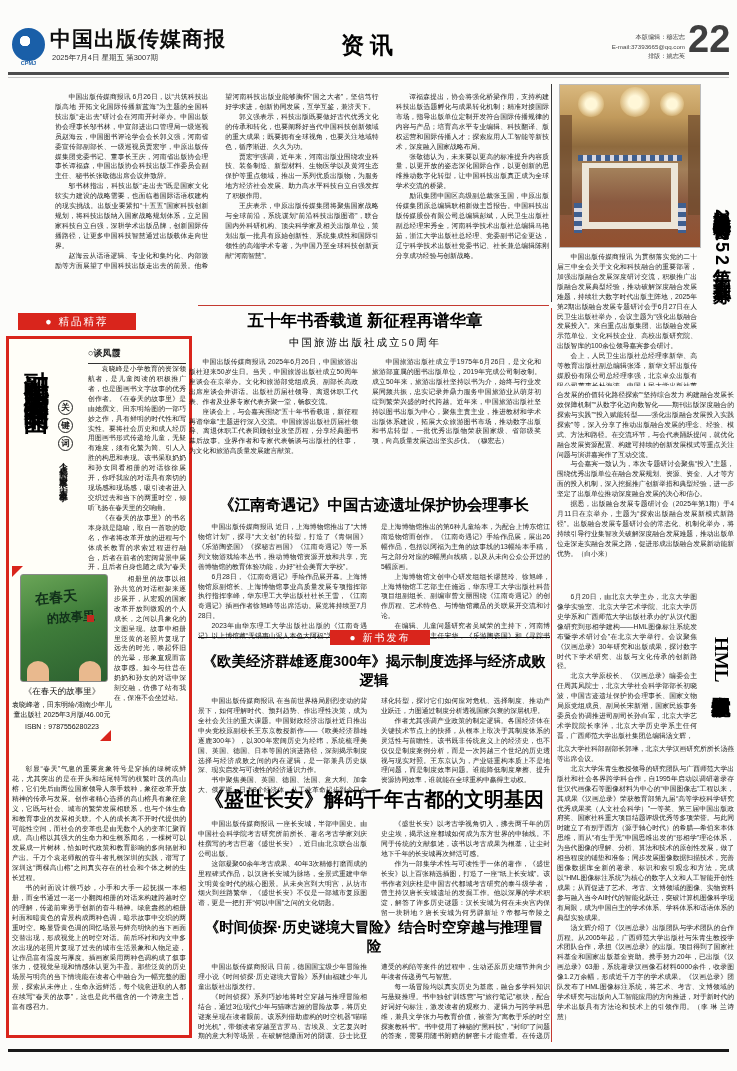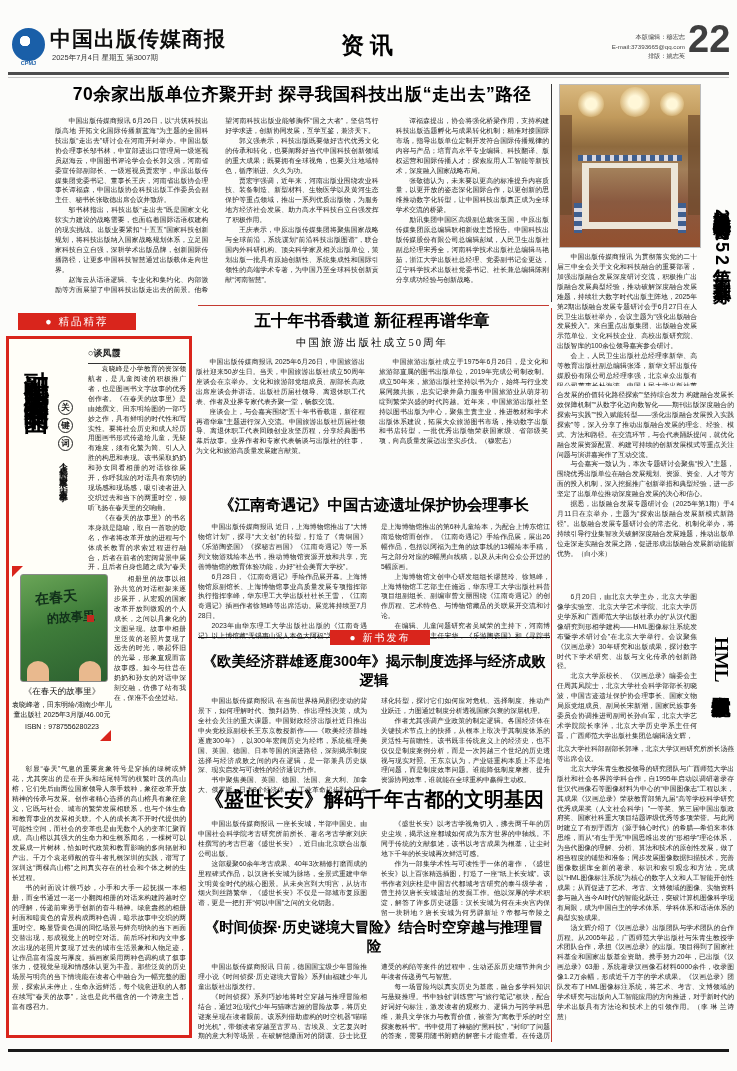--- a/index.html
+++ b/index.html
@@ -39,21 +39,20 @@
       <div>本版编辑：穆宏志</div>
       <div>E-mail:37393665@qq.com</div>
       <div>排版：姚志英</div>
     </div>
     <div class="abs" style="left:688px;top:-2px;font-size:38px;font-weight:bold;color:#3f3f3f;">22</div>
   </div>
   <div class="abs rule" style="left:8px;top:72px;width:721px;height:3px;"></div>
   <div class="abs" style="left:8px;top:77px;width:721px;height:1px;background:#c6c6c6;"></div>
 
   <div class="abs" style="left:55px;top:82px;width:494px;">
-    <div class="hl" style="font-size:17.5px;letter-spacing:0.5px;">70余家出版单位齐聚开封  探寻我国科技出版“走出去”路径</div>
     <div class="bt cols3" style="margin-top:10px;height:182px;">
       <p>中国出版传媒商报讯  6月26日，以“共筑科技出版高地 开拓文化国际传播新蓝海”为主题的全国科技出版“走出去”研讨会在河南开封举办。中国出版协会理事长邬书林，中宣部进出口管理局一级巡视员赵海云，中国图书评论学会会长郭义强，河南省委宣传部副部长、一级巡视员贾宏宇，中原出版传媒集团党委书记、董事长王庆，河南省出版协会理事长谭福森，中国出版协会科技出版工作委员会副主任、秘书长张敬德出席会议并致辞。</p>
       <p>邬书林指出，科技出版“走出去”既是国家文化软实力建设的战略需要，也面临着国际话语权建构的现实挑战。出版业要紧扣“十五五”国家科技创新规划，将科技出版纳入国家战略规划体系，立足国家科技自立自强，深耕学术出版品牌，创新国际传播路径，让更多中国科技智慧通过出版载体走向世界。</p>
       <p>赵海云从话语逻辑、专业化和集约化、内部激励等方面展望了中国科技出版走出去的前景。他希望河南科技出版业能够胸怀“国之大者”，坚信笃行好学求进，创新协同发展，互学互鉴，兼济天下。</p>
       <p>郭义强表示，科技出版既要做好古代优秀文化的传承和转化，也要阐释好当代中国科技创新领域的重大成果；既要拥有全球视角，也要关注地域特色，循序渐进、久久为功。</p>
       <p>贾宏宇强调，近年来，河南出版业围绕农业科技、装备制造、新型材料、生物医学以及黄河生态保护等重点领域，推出一系列优质出版物，为服务地方经济社会发展、助力高水平科技自立自强发挥了积极作用。</p>
       <p>王庆表示，中原出版传媒集团将聚焦国家战略与全球前沿，系统谋划“前沿科技出版图谱”，联合国内外科研机构、顶尖科学家及相关出版单位，策划出版一批具有原始创新性、系统集成性和国际引领性的高端学术专著，为中国乃至全球科技创新贡献“河南智慧”。</p>
       <p>谭福森提出，协会将强化桥梁作用，支持构建科技出版选题孵化与成果转化机制；精准对接国际市场，指导出版单位定制开发符合国际传播规律的内容与产品；培育高水平专业编辑、科技翻译、版权运营和国际传播人才；探索应用人工智能等新技术，深度融入国家战略布局。</p>
       <p>张敬德认为，未来要以更高的标准提升内容质量，以更开放的姿态深化国际合作，以更创新的思维推动数字化转型，让中国科技出版真正成为全球学术交流的桥梁。</p>
       <p>励讯集团中国区高级副总裁张玉国，中原出版传媒集团原总编辑耿相新做主旨报告。中国科技出版传媒股份有限公司总编辑彭斌，人民卫生出版社副总经理宋秀全，河南科学技术出版社总编辑马艳茹，浙江大学出版社总经理、党委副书记金更达，辽宁科学技术出版社党委书记、社长兼总编辑陈刚分享成功经验与创新战略。</p>
@@ -105,21 +104,21 @@
 
   <div class="abs bt" style="left:114px;top:574px;width:72px;height:184px;">
     <p>相册里的故事以祖孙共览的对话框架来逐步展开，从宏观的国家改革开放到微观的个人成长，之间以具象化的文图呈现。故事中相册里泛黄的老照片复现了远去的时光，唤起怀旧的光晕，形象直观而富故事感。如今与往昔在奶奶和孙女的对话中深刻交融，仿佛了站有我在，保准不会坐过站。</p>
   </div>
 
   <div class="abs bt" style="left:12px;top:764px;width:174px;height:266px;">
     <p>彰显“春天”气息的重要意象符号是穿插的绿树或鲜花，尤其突出的是在开头和结尾特写的枝繁叶茂的高山榕，它们先后由两位国家领导人亲手栽种，象征改革开放精神的传承与发展。创作者精心选择的高山榕具有象征意义，它既与社会、城市的繁荣发展相联系，也与个体生命和教育事业的发展相关联。个人的成长离不开时代提供的可能性空间，而社会的变革也是由无数个人的变革汇聚而成。高山榕以其强大的生命力和生根系闻名，一棵树可以发展成一片树林，恰如时代政策和教育影响的多向辐射和产出。千万个袁老师般的奋斗者扎根深圳的实践，谱写了深圳这“两棵高山榕”之间真实存在的社会和个体之树的生长过程。</p>
     <p>书的封面设计很巧妙，小手和大手一起抚摸一本相册，而全书通过一老一小翻阅相册的对话来构建跨越时空的理解，传递前辈勇于创新的奋斗精神。绿意盎然的相册封面和暗黄色的背景构成两种色调，暗示故事中交织的两重时空。略显昏黄色调的回忆场景与鲜亮明快的当下画面交替出现，形成视觉上的时空对话。前后环衬和内文中多次出现的老照片复现了过去的城市生活景象和人物足迹，让作品富有温度与厚度。插画家采用两种色调构成了叙事张力，使视觉呈现和情感体认更为丰盈。那些泛黄的历史场景与明亮的当下情境能在读者心中融合为一幅完整的图景，探索从未停止，生命永远鲜活，每个锐意进取的人都在续写“春天的故事”，这也是此书蕴含的一个诗意主旨，富有感召力。</p>
   </div>
 
-  <div class="abs" style="left:196px;top:310px;width:352px;">
+  <div class="abs" style="left:189px;top:310px;width:352px;">
     <div class="hl serif" style="font-size:16.5px;">五十年书香载道 新征程再谱华章</div>
     <div class="hl serif" style="font-size:10.5px;font-weight:normal;letter-spacing:2px;margin-top:4px;">中国旅游出版社成立50周年</div>
     <div class="bt cols2" style="margin-top:7px;height:128px;">
       <p>中国出版传媒商报讯  2025年6月26日，中国旅游出版社迎来50岁生日。当天，中国旅游出版社成立50周年座谈会在京举办。文化和旅游部党组成员、副部长高政出席座谈会并讲话。出版社历届社领导、离退休职工代表、作者及业界专家代表齐聚一堂，畅叙交流。</p>
       <p>座谈会上，与会嘉宾围绕“五十年书香载道，新征程再谱华章”主题进行深入交流。中国旅游出版社历届社领导、离退休职工代表回顾创业攻坚历程，分享经典图书幕后故事。业界作者和专家代表畅谈与出版社的往事，为文化和旅游高质量发展建言献策。</p>
       <p>中国旅游出版社成立于1975年6月26日，是文化和旅游部直属的图书出版单位，2019年完成公司制改制。成立50年来，旅游出版社坚持以书为介，始终与行业发展同频共振，忠实记录并鼎力服务中国旅游业从萌芽初绽到繁荣兴盛的时代跨越。近年来，中国旅游出版社坚持以图书出版为中心，聚焦主责主业，推进教材和学术出版体系建设，拓展大众旅游图书市场，推动数字出版和书店转型，一批优秀出版物荣获国家级、省部级奖项，向高质量发展迈出坚实步伐。（穆宏志）</p>
     </div>
   </div>
 
   <div class="abs" style="left:198px;top:495px;width:352px;">

